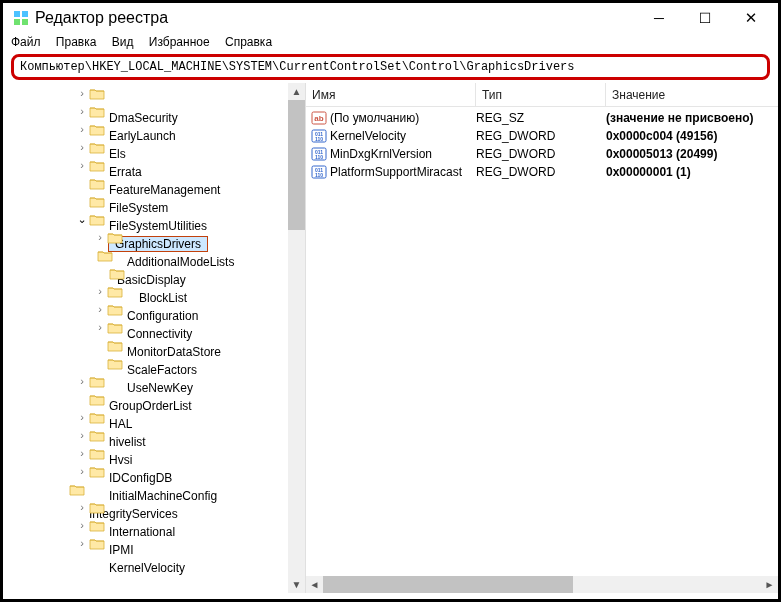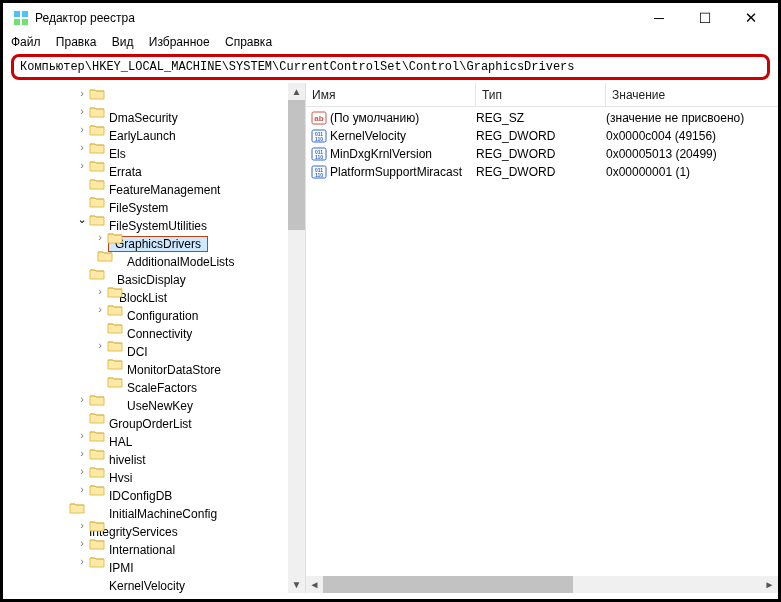--- a/index.html
+++ b/index.html
@@ -1,19 +1,19 @@
 <!DOCTYPE html>
 <html><head>
 <meta charset="utf-8">
 <style>
 * { box-sizing: border-box; margin: 0; padding: 0; }
 body { font-family: 'Segoe UI', Tahoma, sans-serif; font-size: 12px; background: #fff; width: 781px; height: 602px; overflow: hidden; border: 3px solid #000; }
 .titlebar { height: 30px; display: flex; align-items: center; padding: 0 4px; background: #fff; }
 .titlebar .app-icon { width: 16px; height: 16px; margin: 0 6px; }
-.titlebar .title { flex: 1; font-size: 12px; }
+.titlebar .title { flex: 1; font-size: 16px; }
 .titlebar .win-btn { width: 46px; height: 30px; display: flex; align-items: center; justify-content: center; font-family: Arial; font-size: 14px; cursor: default; }
 .titlebar .win-btn.close { font-size: 15px; }
 .menubar { padding: 2px 8px; background: #fff; font-size: 12px; }
 .menubar span { margin-right: 12px; cursor: default; }
 .addressbar-wrap { padding: 3px 8px; }
 .addressbar { border: 3px solid #c00; border-radius: 8px; padding: 2px 6px; height: 26px; display: flex; align-items: center; }
 .addressbar input { border: none; outline: none; width: 100%; font-size: 12px; font-family: Liberation Mono, monospace; }
 .main { display: flex; height: calc(100% - 30px - 24px - 32px); }
 .tree-panel { width: 303px; border-right: 1px solid #e0e0e0; position: relative; overflow: hidden; background: #fff; }
 .tree { height: 100%; overflow-y: hidden; padding: 2px 0; }
@@ -33,21 +33,21 @@
 .val-header { display: flex; border-bottom: 1px solid #e5e5e5; height: 24px; align-items:center; font-size:12px; color:#222; }
 .val-header .col { padding: 0 6px; height:100%; display:flex; align-items:center; border-right: 1px solid #e5e5e5; cursor:default;}
 .val-header .col.name { width: 170px;}
 .val-header .col.type { width: 130px;}
 .val-header .col.val { flex:1; border-right:none;}
 .val-rows { padding: 2px 0; }
 .val-row { display:flex; height:18px; align-items:center; font-size:12px; }
 .val-row .ic { width:18px; display:flex; align-items:center; justify-content:center; margin-left:4px; }
 .val-row .c-name { width: 148px; padding-left:2px; }
 .val-row .c-type { width: 130px; }
-.val-row .c-val { flex:1; }
+.val-row .c-val { flex:1;font-weight:bold; }
 .values-scroll { position:absolute; bottom:0; left:0; right:0; height:17px; background:#f0f0f0; display:flex; }
 .values-scroll .arr { width:17px; display:flex; align-items:center; justify-content:center; color:#555; font-size:10px;}
 .values-scroll .thumb { background:#c2c2c2; width:250px; }
 .values-scroll .track { flex:1; }
 </style>
 </head>
 <body>
 
 <div class="titlebar">
   <span class="app-icon">
@@ -174,21 +174,21 @@
         <div class="node" style="padding-left: 80px;">
           <span class="twisty placeholder">›</span>
           <span class="folder">
             <svg width="16" height="14" viewBox="0 0 16 14">
               <path d="M1 3 L1 12 L15 12 L15 4 L7 4 L6 3 Z" fill="#ffe9a6" stroke="#d9b13b" stroke-width="0.8"></path>
               <path d="M1 3 L6 3 L7 4 L15 4" fill="none" stroke="#d9b13b" stroke-width="0.8"></path>
             </svg>
           </span>
           <span class="label">BasicDisplay</span>
         </div>
-        <div class="node" style="padding-left: 62px; gap: 10px;">
+        <div class="node" style="padding-left: 82px; gap: 10px;">
           <span class="twisty placeholder">›</span>
           <span class="folder">
             <svg width="16" height="14" viewBox="0 0 16 14">
               <path d="M1 3 L1 12 L15 12 L15 4 L7 4 L6 3 Z" fill="#ffe9a6" stroke="#d9b13b" stroke-width="0.8"></path>
               <path d="M1 3 L6 3 L7 4 L15 4" fill="none" stroke="#d9b13b" stroke-width="0.8"></path>
             </svg>
           </span>
           <span class="label">BlockList</span>
         </div>
         <div class="node" style="padding-left: 90px;">
@@ -203,30 +203,20 @@
         </div>
         <div class="node" style="padding-left: 90px;">
           <span class="twisty">›</span>
           <span class="folder">
             <svg width="16" height="14" viewBox="0 0 16 14">
               <path d="M1 3 L1 12 L15 12 L15 4 L7 4 L6 3 Z" fill="#ffe9a6" stroke="#d9b13b" stroke-width="0.8"></path>
               <path d="M1 3 L6 3 L7 4 L15 4" fill="none" stroke="#d9b13b" stroke-width="0.8"></path>
             </svg>
           </span>
           <span class="label">Connectivity</span>
-        </div>
-        <div class="node" style="padding-left: 90px;">
-          <span class="twisty placeholder">›</span>
-          <span class="folder">
-            <svg width="16" height="14" viewBox="0 0 16 14">
-              <path d="M1 3 L1 12 L15 12 L15 4 L7 4 L6 3 Z" fill="#ffe9a6" stroke="#d9b13b" stroke-width="0.8"></path>
-              <path d="M1 3 L6 3 L7 4 L15 4" fill="none" stroke="#d9b13b" stroke-width="0.8"></path>
-            </svg>
-          </span>
-          <span class="label">DCI</span>
         </div>
         <div class="node" style="padding-left: 90px;">
           <span class="twisty">›</span>
           <span class="folder">
             <svg width="16" height="14" viewBox="0 0 16 14">
               <path d="M1 3 L1 12 L15 12 L15 4 L7 4 L6 3 Z" fill="#ffe9a6" stroke="#d9b13b" stroke-width="0.8"></path>
               <path d="M1 3 L6 3 L7 4 L15 4" fill="none" stroke="#d9b13b" stroke-width="0.8"></path>
             </svg>
           </span>
           <span class="label">MonitorDataStore</span>

